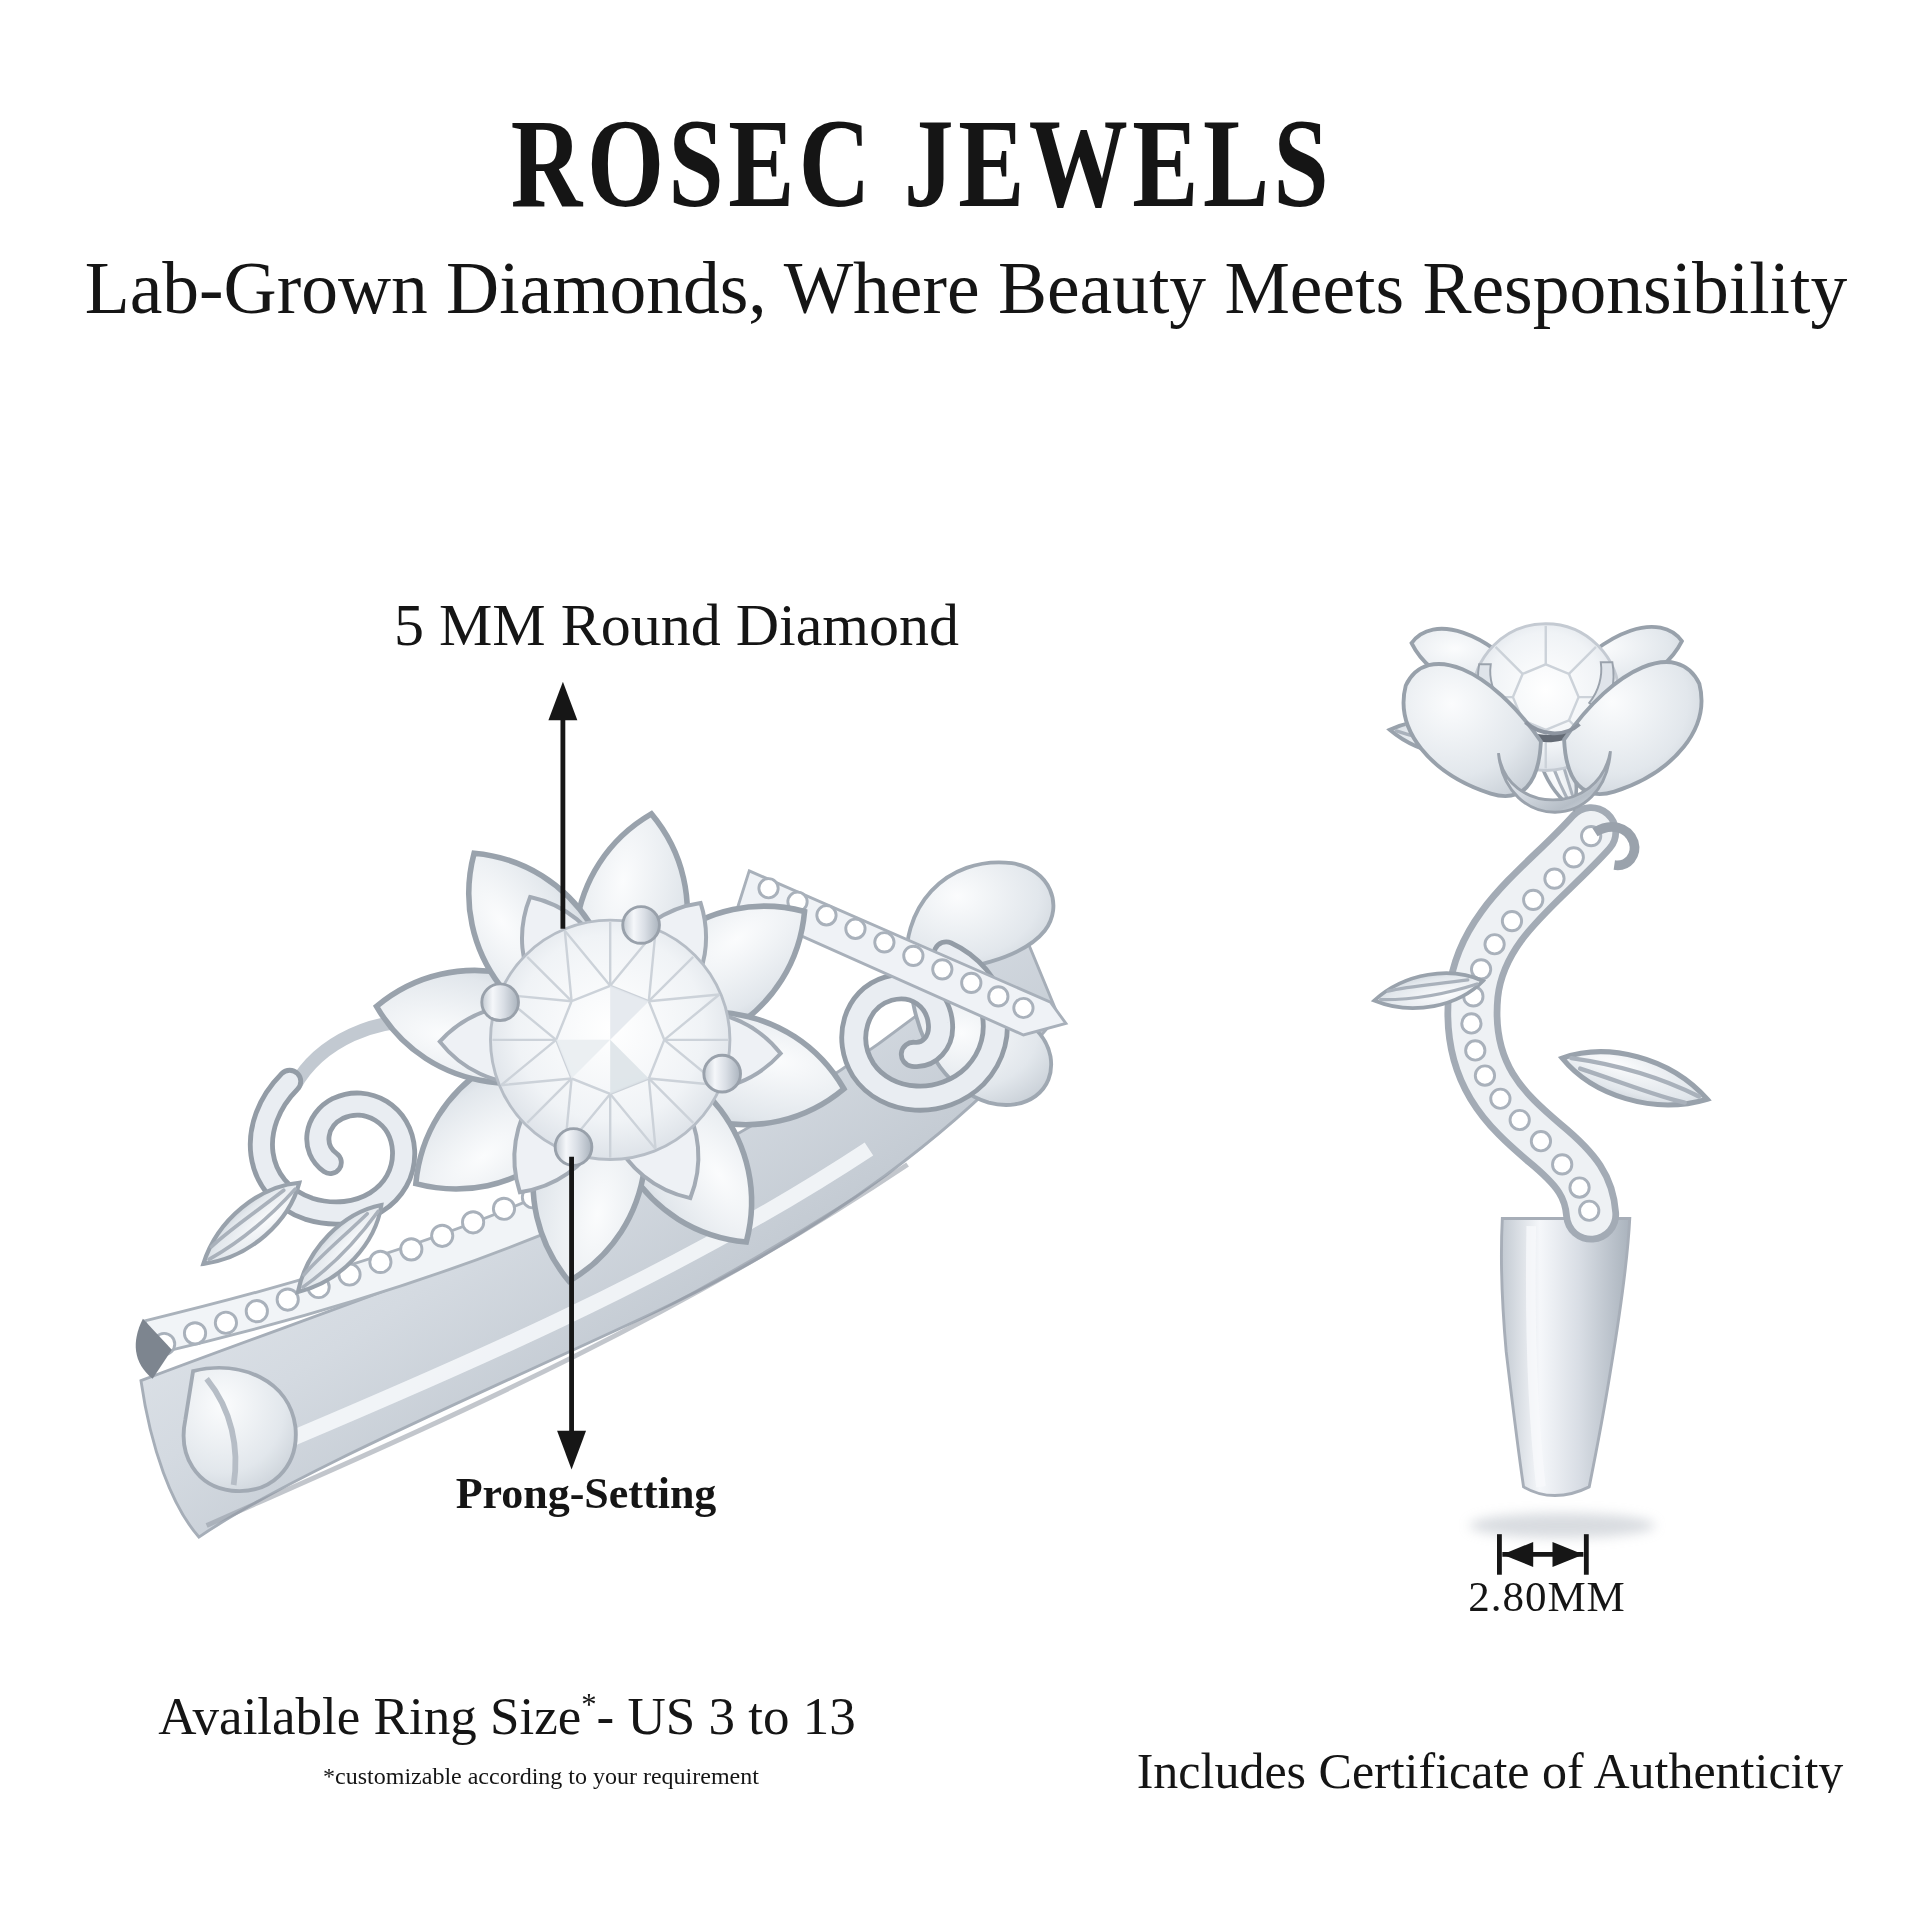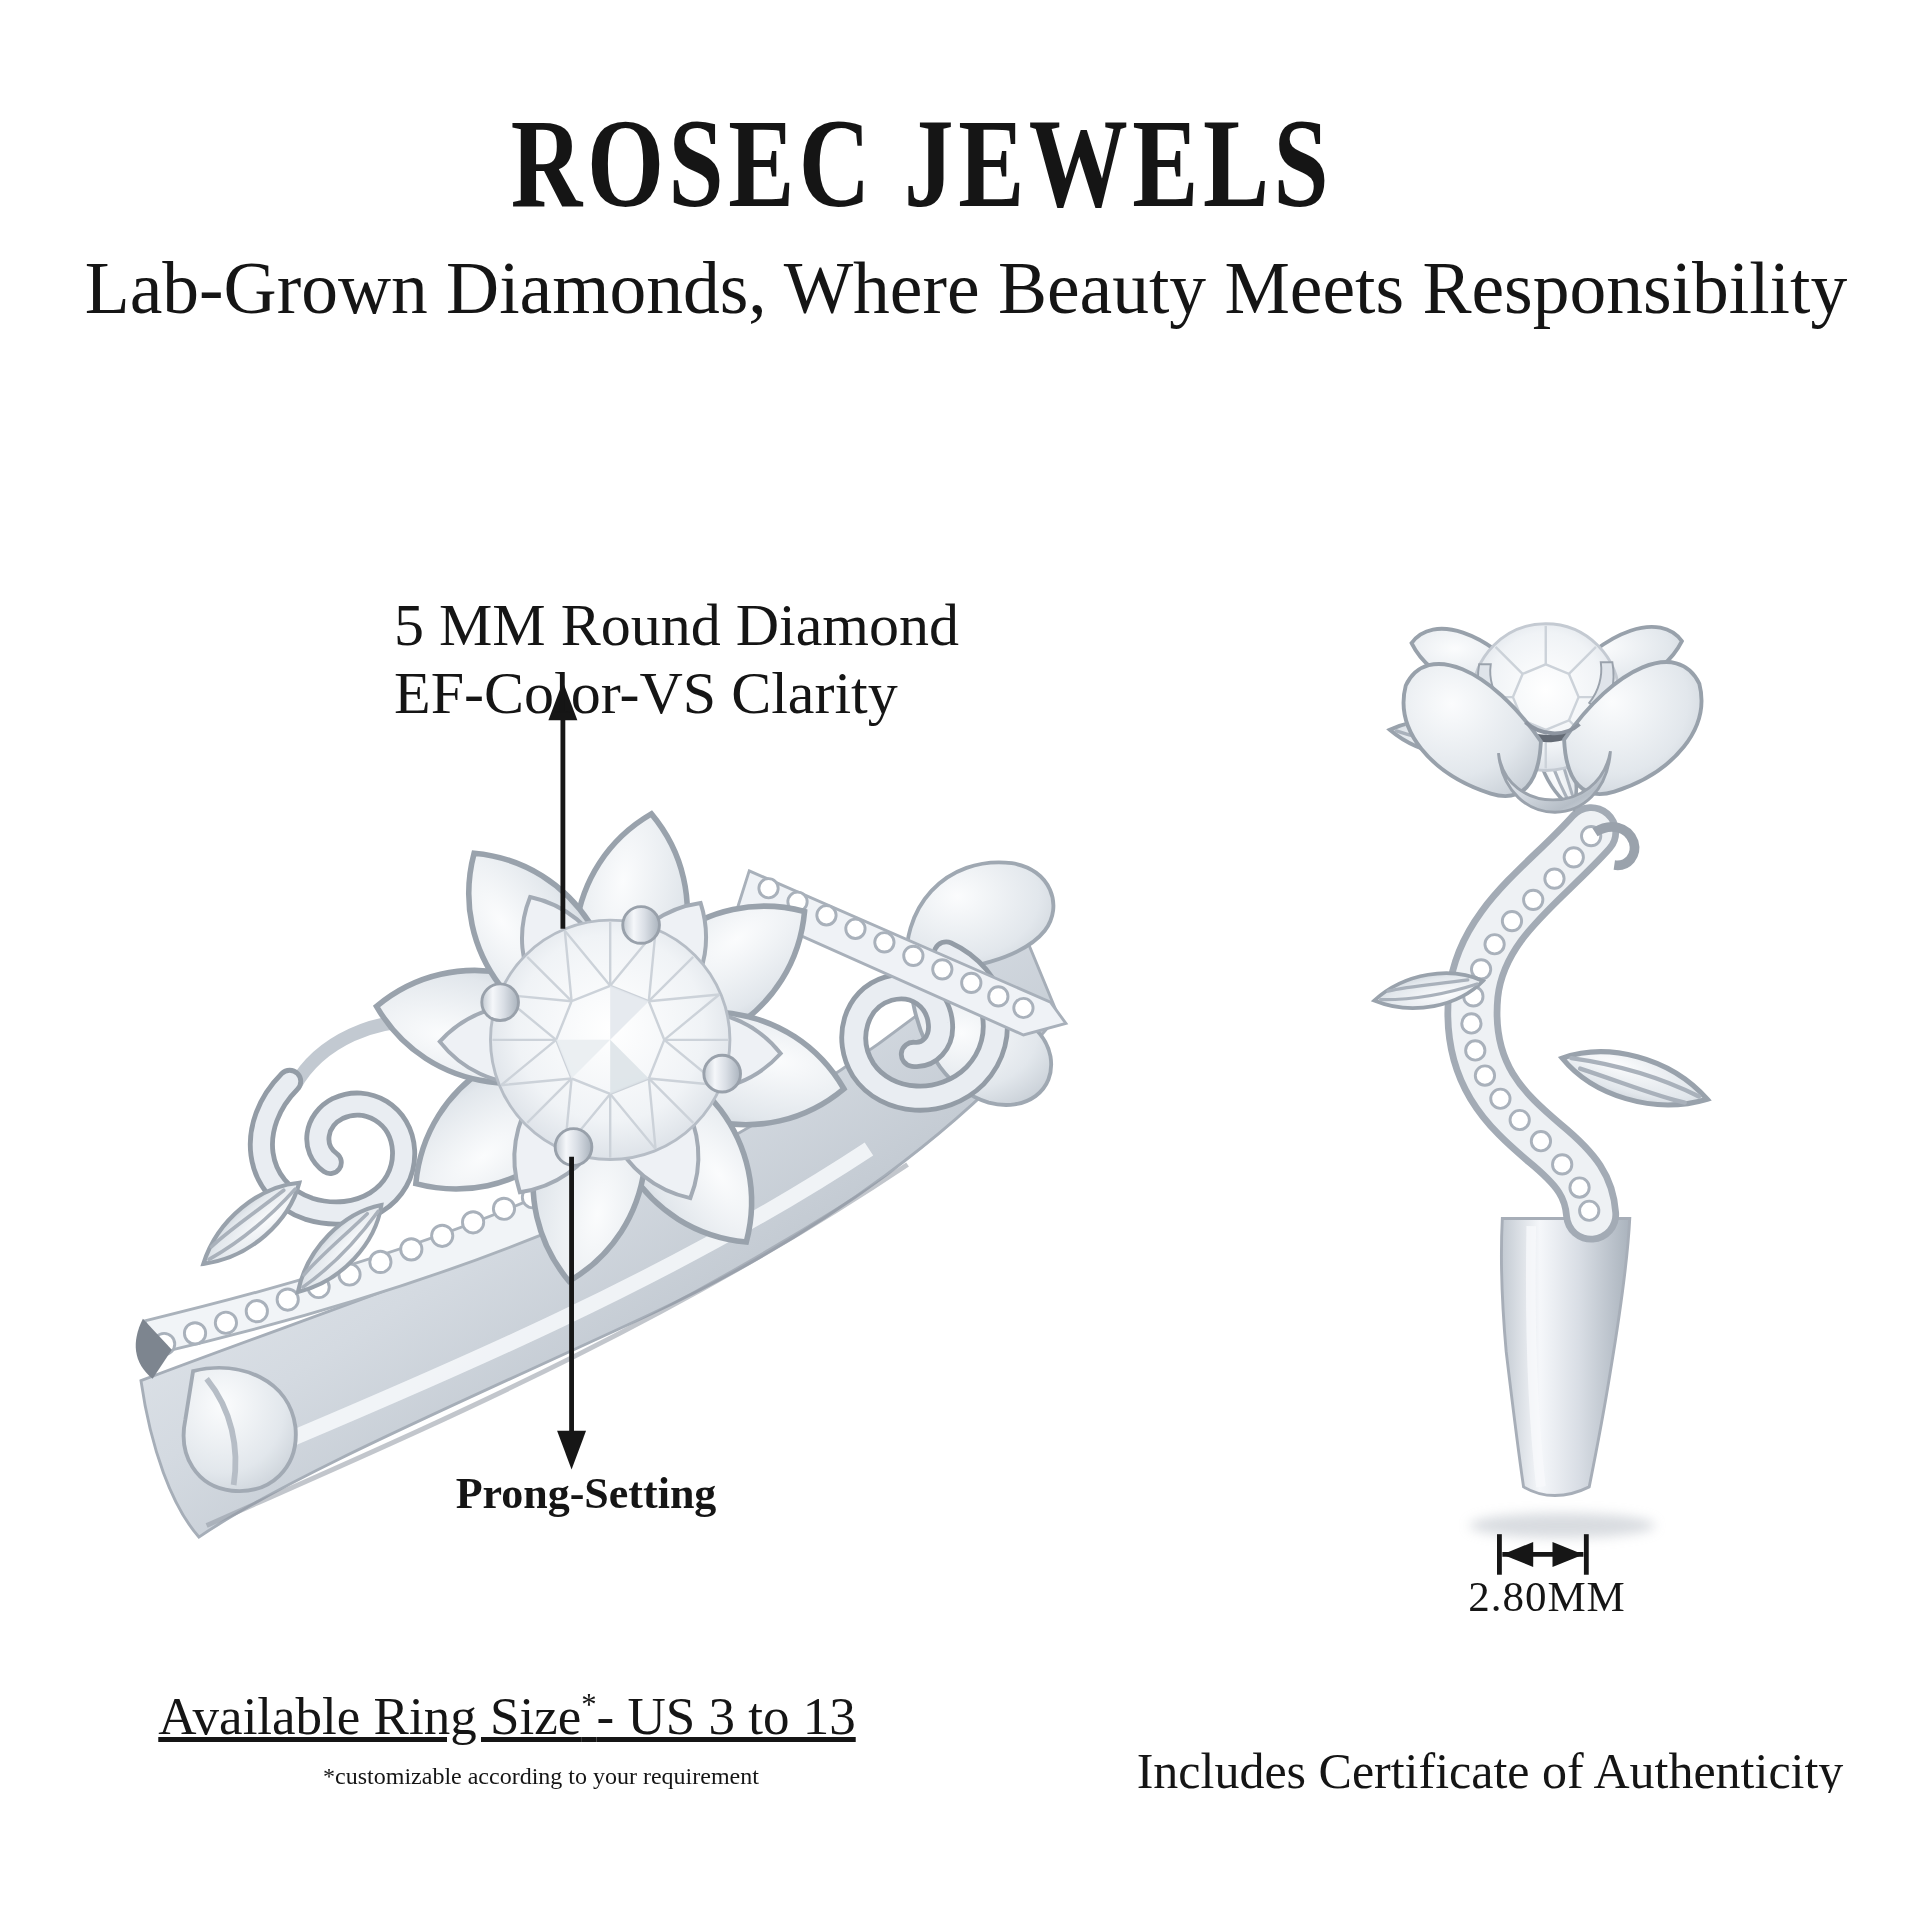--- a/index.html
+++ b/index.html
@@ -5,21 +5,21 @@
   html,body{margin:0;padding:0;background:#fff;}
   .page{position:relative;width:1931px;height:1793px;background:#ffffff;overflow:hidden;
         font-family:"Liberation Serif","DejaVu Serif",serif;color:#151515;}
   .abs{position:absolute;white-space:nowrap;}
   .brand-title{top:91px;left:922px;transform:translateX(-50%) scaleX(.78);
         font-size:127px;font-weight:700;letter-spacing:5.8px;margin:0;}
   .tagline{top:245px;left:966px;transform:translateX(-50%) scaleX(.98);font-size:75px;}
   .stone-anno{top:591px;left:394px;font-size:60px;line-height:1.14;text-align:left;}
   .prong-anno{top:1468px;left:586px;transform:translateX(-50%);font-size:44px;font-weight:bold;}
   .width-label{top:1572px;left:1547px;transform:translateX(-50%);font-size:43px;letter-spacing:1px;}
-  .size-line{top:1686px;left:507px;transform:translateX(-50%);font-size:53px;text-decoration:underline;}
+  .size-line{top:1686px;left:507px;transform:translateX(-50%);font-size:53px;}
   .size-line sup{font-size:.58em;vertical-align:super;line-height:0;}
   .size-note{top:1763px;left:541px;transform:translateX(-50%);font-size:24px;}
   .cert-line{top:1742px;left:1490px;transform:translateX(-50%);font-size:50px;font-family:Liberation Serif, serif;}
   svg.art{position:absolute;left:0;top:0;}
   
   .leafBlade{fill:url(#gpetal);stroke:#99a2ac;stroke-width:3.5;}
   .leafVein{fill:none;stroke:#a9b1bb;stroke-width:3;stroke-linecap:round;}
   .dot{fill:#ffffff;stroke:#a9b1bb;stroke-width:3;}
   .facet{stroke:#ccd2d9;stroke-width:2.5;fill:none;}
   .ink{fill:#161616;}
@@ -245,21 +245,20 @@
       <polygon class="ink" points="1556,1610 1588,1597 1588,1623"></polygon>
       <polygon class="ink" points="1640,1610 1608,1597 1608,1623"></polygon>
     </g>
   </svg>
 
   <h1 class="abs brand-title">ROSEC JEWELS</h1>
   <div class="abs tagline">Lab-Grown Diamonds, Where Beauty Meets Responsibility</div>
 
   <div class="abs stone-anno">
     <div>5 MM Round Diamond</div>
-    <div>EF-Color-VS Clarity</div>
   </div>
 
   <div class="abs prong-anno">Prong-Setting</div>
 
   <div class="abs width-label">2.80MM</div>
 
   <div class="abs size-line"><span>Available Ring Size</span><sup>*</sup><span>- US 3 to 13</span></div>
 
   <div class="abs size-note">*customizable according to your requirement</div>
 

